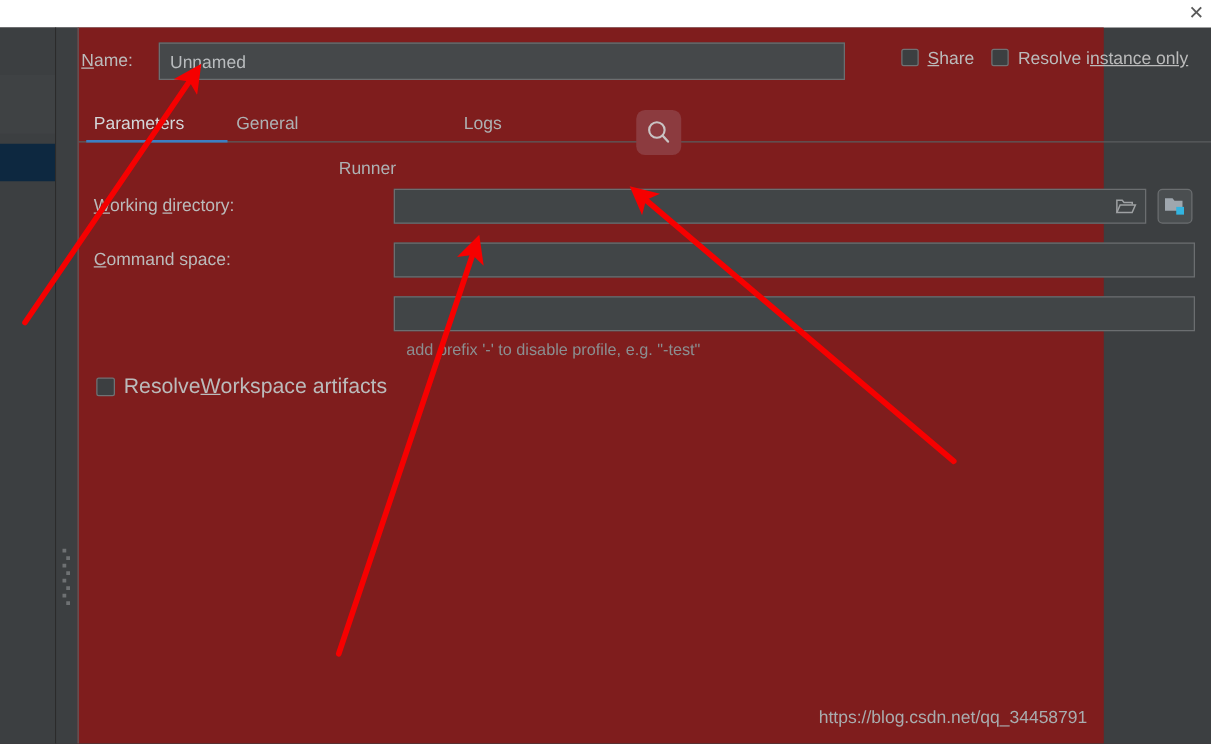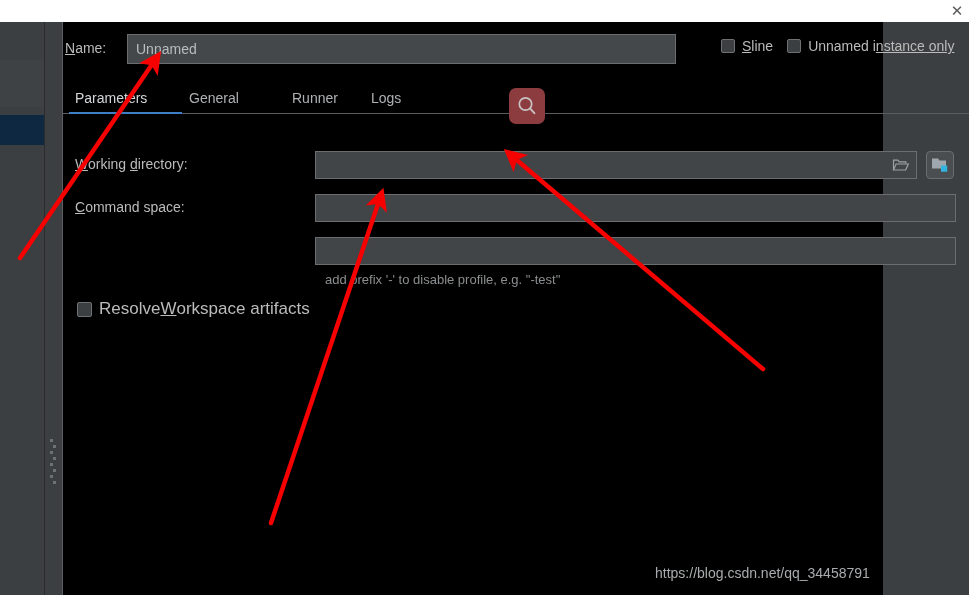--- a/index.html
+++ b/index.html
@@ -60,21 +60,21 @@
     display: block; width: 3px; height: 3px;
     background: #6e7173;
     margin: 0 0 3px 0;
   }
   .grip i:nth-child(even) { margin-left: 3px; }
 
   
   .panel {
     position: absolute; left: 62px; top: 22px;
     width: 821px; height: 573px;
-    background: #000000;
+    background: #7f1d1d;
     border-left: 1px solid #5c5f61;
   }
 
   .header-row {
     position: absolute; left: 0; top: 0;
     width: 907px; height: 55px;
   }
 
   
   .name-label {
@@ -240,38 +240,38 @@
       <div class="name-label"><span class="mn">N</span><span>ame:</span></div>
 
       <div class="name-field">
         <span>Unnamed</span>
       </div>
 
       <div class="cb-row">
         <label class="cb-item">
           <span class="cbox"></span>
             <span class="mn">S</span>
-            <span>line</span>
+            <span>hare</span>
         </label>
         <label class="cb-item">
           <span class="cbox"></span>
-            <span>Unnamed i</span>
+            <span>Resolve i</span>
             <span class="mn">nstance only</span>
         </label>
       </div>
     </div>
 
     <div class="tabs">
       <div class="tab sel" style="left:6px;">
           <span>Parameters</span>
         </div>
       <div class="tab" style="left:120px;">
           <span>General</span>
         </div>
-      <div class="tab" style="left:223px;">
+      <div class="tab" style="left:202px;margin-top:36px;">
           <span>Runner</span>
         </div>
       <div class="tab" style="left:302px;">
           <span>Logs</span>
         </div>
       <div class="tabs-underline"></div>
       <div class="tab-active-bar" style="left:6px; width:113px;"></div>
     </div>
 
     <div class="search-badge">

